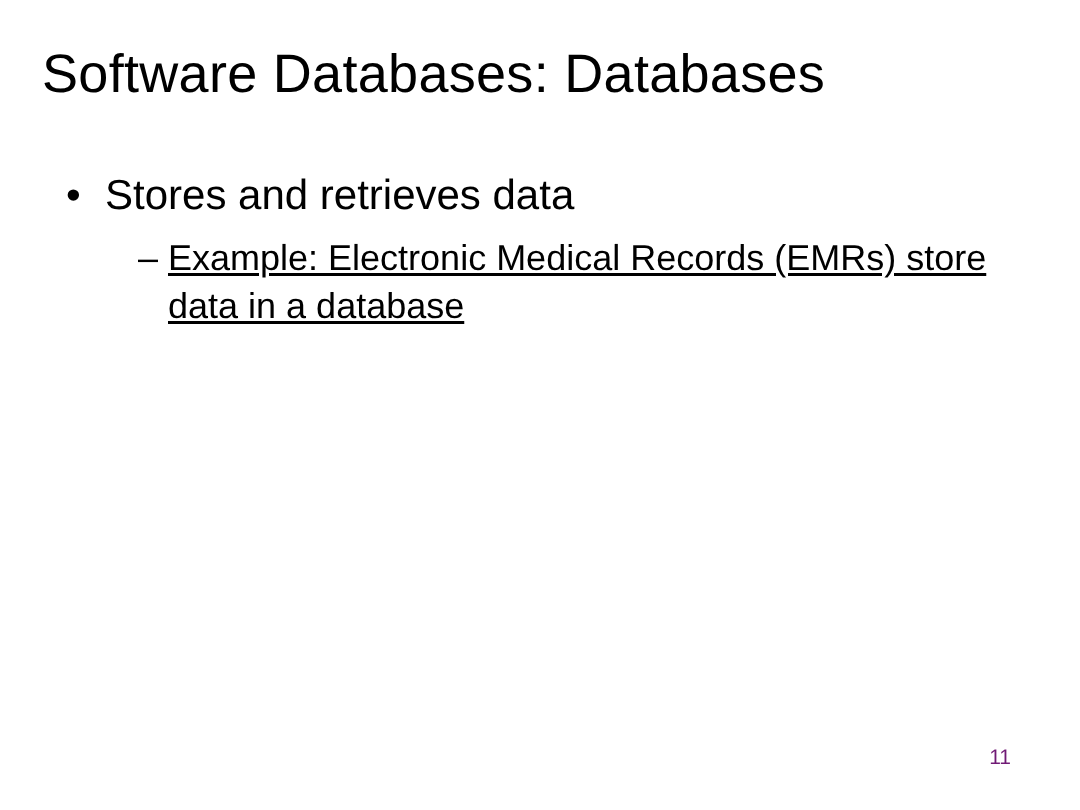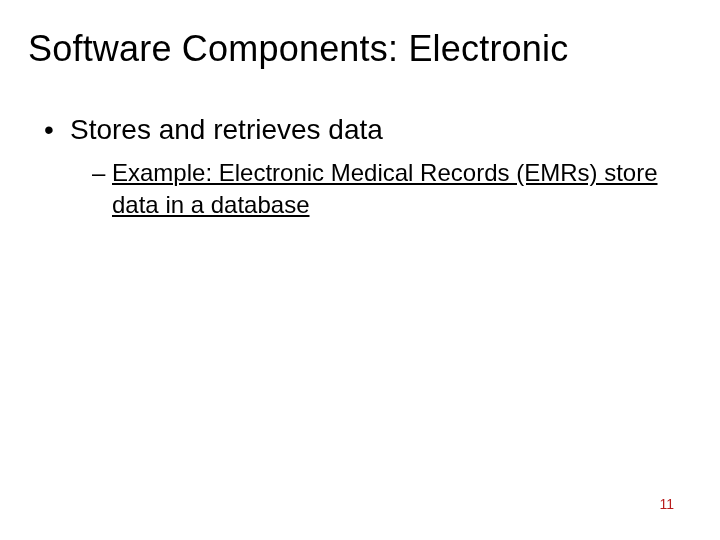--- a/index.html
+++ b/index.html
@@ -65,28 +65,28 @@
     left: 0;
     top: 0;
     font-size: 24px;
     line-height: 1.35;
   }
   .page-number {
     position: absolute;
     right: 46px;
     bottom: 28px;
     font-size: 14px;
-    color: #b91c1c;
+    color: #701a75;
   }
 </style>
 </head>
 <body>
 
 <div class="slide">
-  <h1 class="title">Software Components: Electronic</h1>
+  <h1 class="title">Software Databases: Databases</h1>
 
   <ul class="level1">
     <li>
       <span>Stores and retrieves data</span>
       <ul class="level2">
         <li>
           <span>Example: Electronic Medical Records (EMRs) store data in a database</span>
         </li>
       </ul>
     </li>

